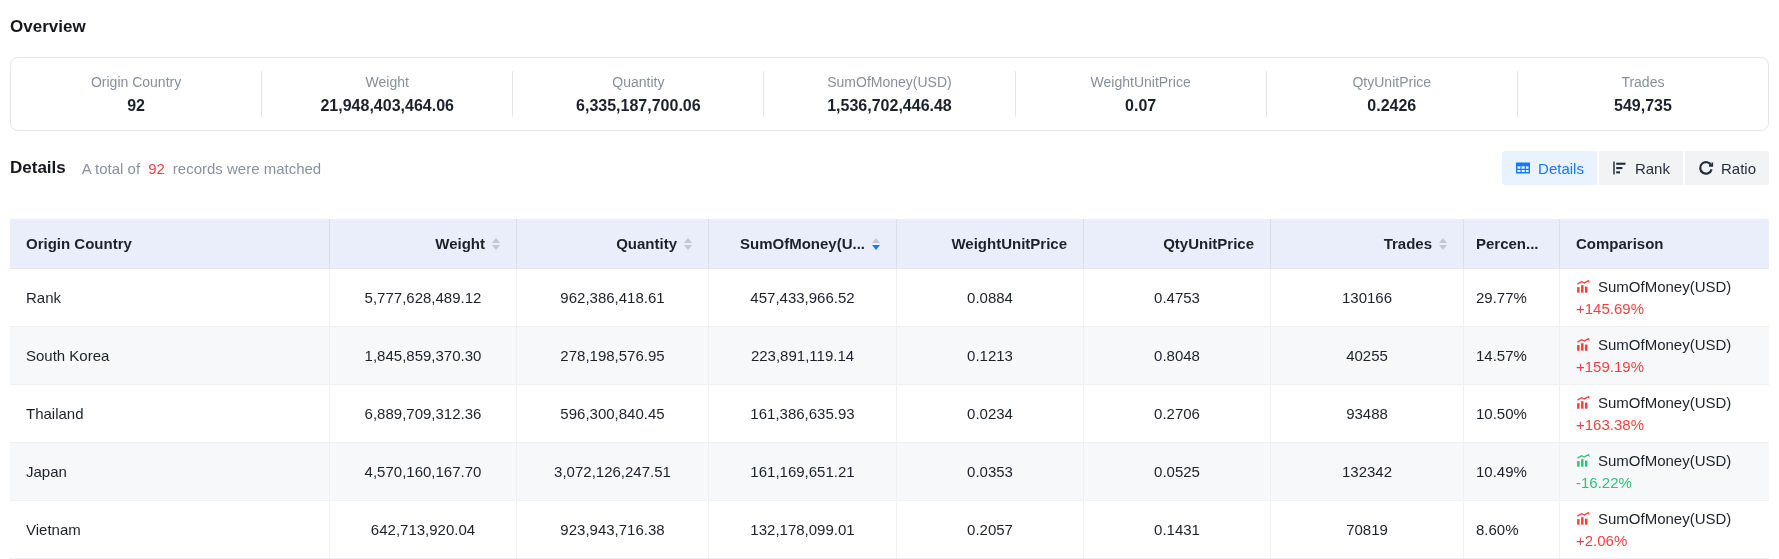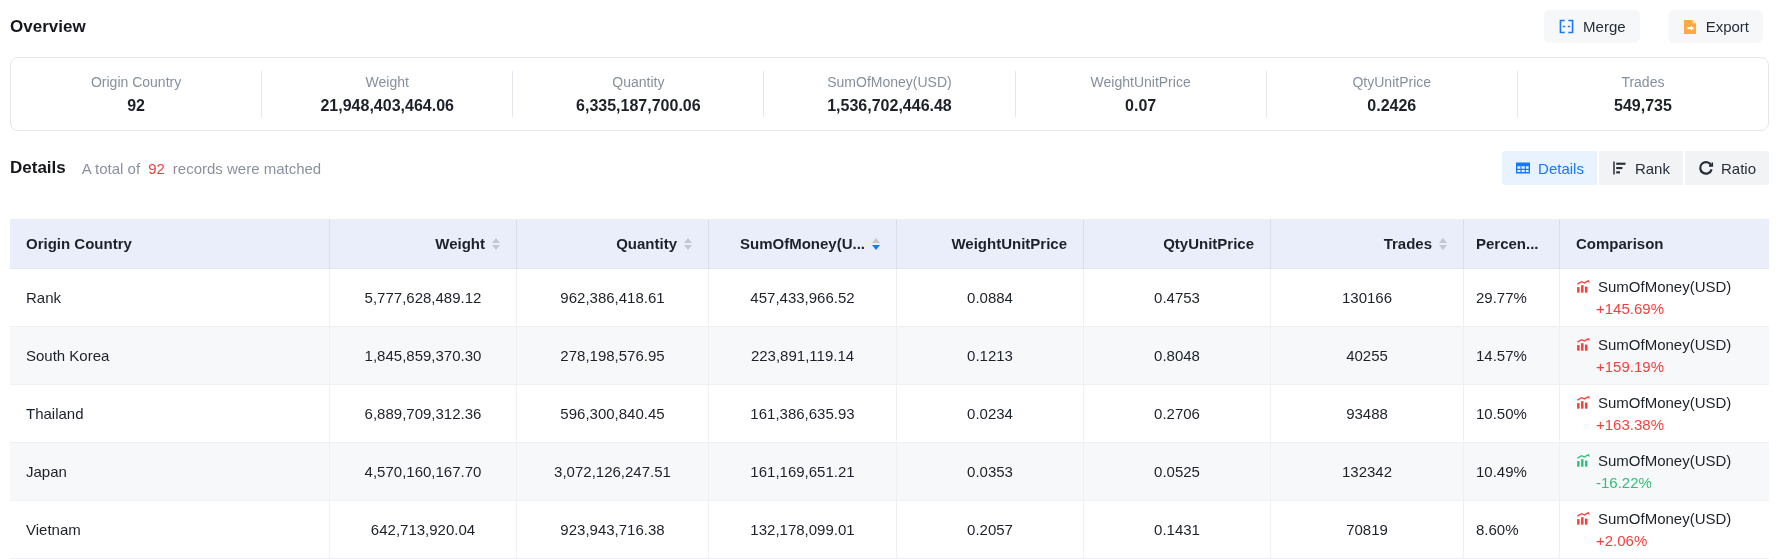--- a/index.html
+++ b/index.html
@@ -52,51 +52,29 @@
   .caret.down { border-top: 5.5px solid #c2c7d1; }
   th.sorted-desc .caret.down { border-top-color: #1677ff; }
 
   
   .comp-line { display: flex; align-items: center; gap: 7px; }
   .comp-metric { color: #1d2129; }
   .comp-value { margin-top: 5px; font-size: 15px; }
   .trend-up { --trend: #f53f3f; }
   .trend-down { --trend: #30c07a; }
   .comp-icon { color: var(--trend); display: inline-flex; }
-  .comp-value { color: var(--trend); margin-left: 20px; }
+  .comp-value { color: var(--trend); }
 </style>
 </head>
 <body>
 
 <div class="page">
 
   <div class="topbar">
     <div class="page-title">Overview</div>
-    <div class="top-actions">
-      <button class="btn">
-        <span class="icon">
-          <svg width="17" height="17" viewBox="0 0 16 16" fill="none" stroke="#1677ff" stroke-width="1.5">
-            <path d="M6.3 2.3h-4v11.4h4"></path>
-            <path d="M9.7 2.3h4v11.4h-4"></path>
-            <path d="M4.6 8h2.2M9.2 8h2.2"></path>
-          </svg>
-        </span>
-        <span>Merge</span>
-      </button>
-      <button class="btn">
-        <span class="icon">
-          <svg width="16" height="16" viewBox="0 0 16 16">
-            <path fill="#ffa940" d="M2 1h8.5L14 4.5V15H2z"></path>
-            <path fill="#ffd9a3" d="M10.5 1v3.5H14z"></path>
-            <path fill="#fff" d="M5.5 8.1h3.4V6.4l3.2 2.8-3.2 2.8v-1.7H5.5z"></path>
-          </svg>
-        </span>
-        <span>Export</span>
-      </button>
-    </div>
   </div>
 
   <div class="stats-bar">
     <div class="stat">
       <div class="stat-label">Origin Country</div>
       <div class="stat-value">92</div>
     </div>
     <div class="stat">
       <div class="stat-label">Weight</div>
       <div class="stat-value">21,948,403,464.06</div>

